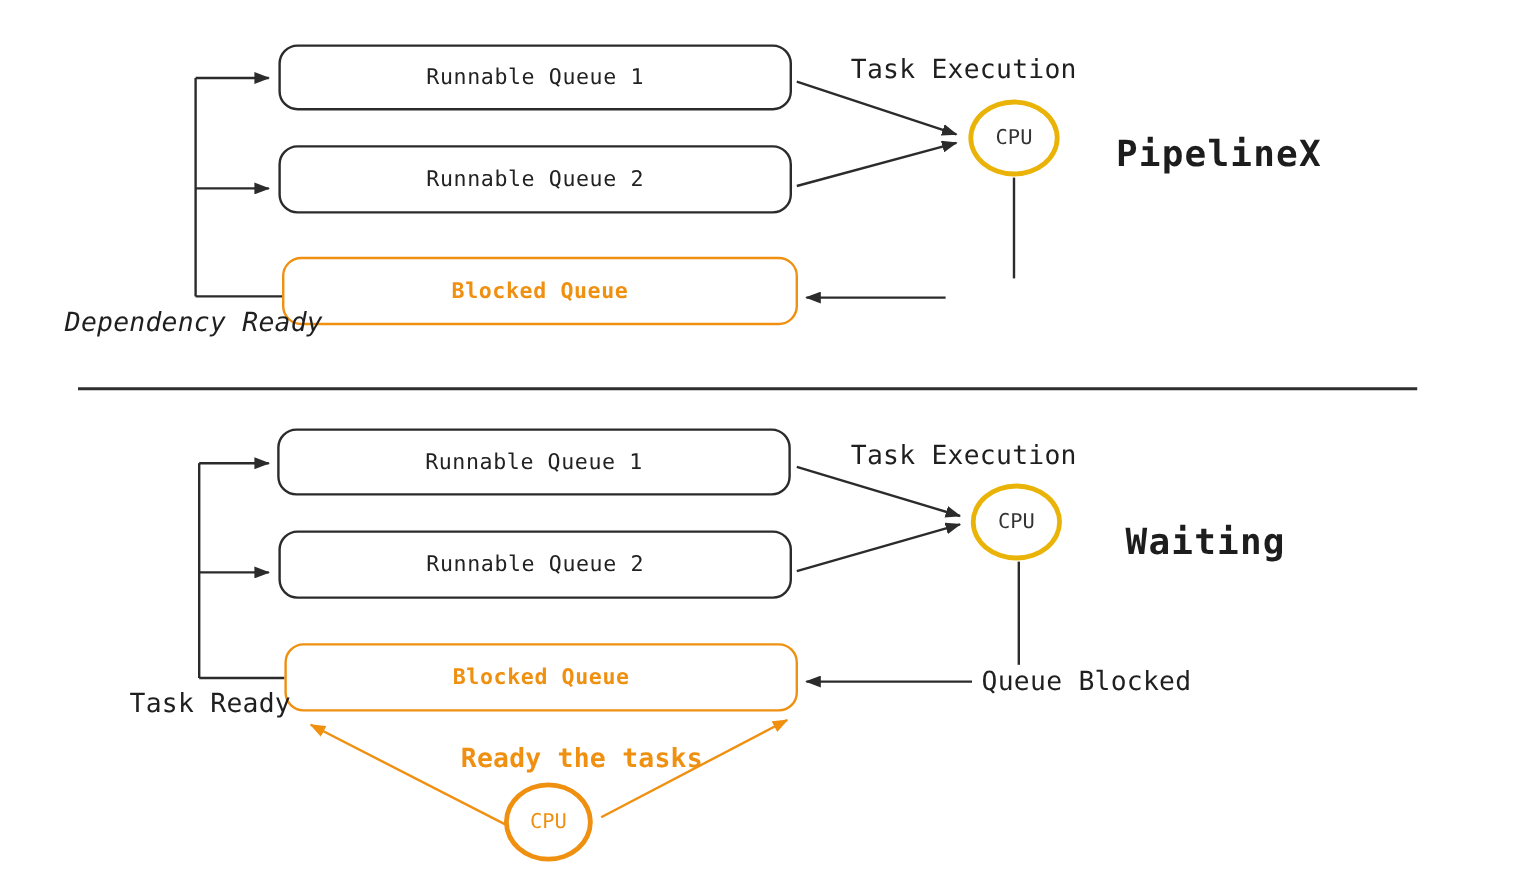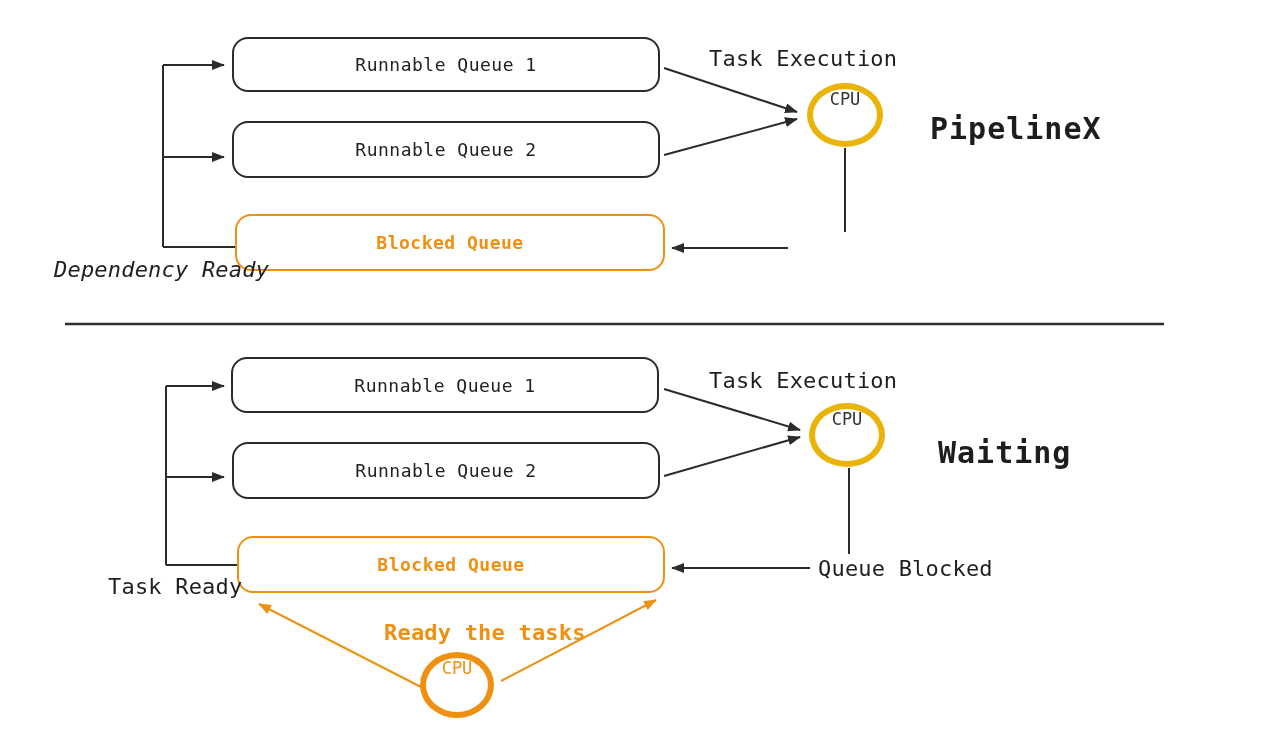--- a/index.html
+++ b/index.html
@@ -3,20 +3,21 @@
 <meta charset="utf-8">
 <style>
   html,body{margin:0;padding:0;background:#ffffff;}
   .canvas{
     position:relative;
     width:1164px;height:740px;
     background:#ffffff;
     font-family:"DejaVu Sans Mono", monospace;
     color:#1f1f1f;
     overflow:hidden;
+    padding-left:17px;
   }
   .wires{position:absolute;left:0;top:0;width:1280px;height:740px;}
   .wires line{stroke:#2b2b2b;stroke-width:2;}
   .wires line.orange{stroke:#EF9011;}
   .wires line.divider{stroke:#2e2e2e;stroke-width:2.4;}
   .node{
     position:absolute;
     border:2px solid #2b2b2b;
     border-radius:16px;
     background:#ffffff;
@@ -26,24 +27,24 @@
     color:#222222;
     box-sizing:border-box;
   }
   .node.blocked{
     border-color:#EF9011;
     color:#EF9011;
     font-weight:600;
   }
   .cpu{
     position:absolute;
-    border:6px solid #eab308;
+    border:4px solid #eab308;
     border-radius:50%;
     background:#ffffff;
-    display:flex;justify-content:center;
+    display:flex;align-items:center;justify-content:center;
     font-size:17px;
     color:#333333;
     box-sizing:border-box;
   }
   .cpu.orange{
     border-color:#EF9011;
     color:#EF9011;
   }
   .lbl{
     position:absolute;

